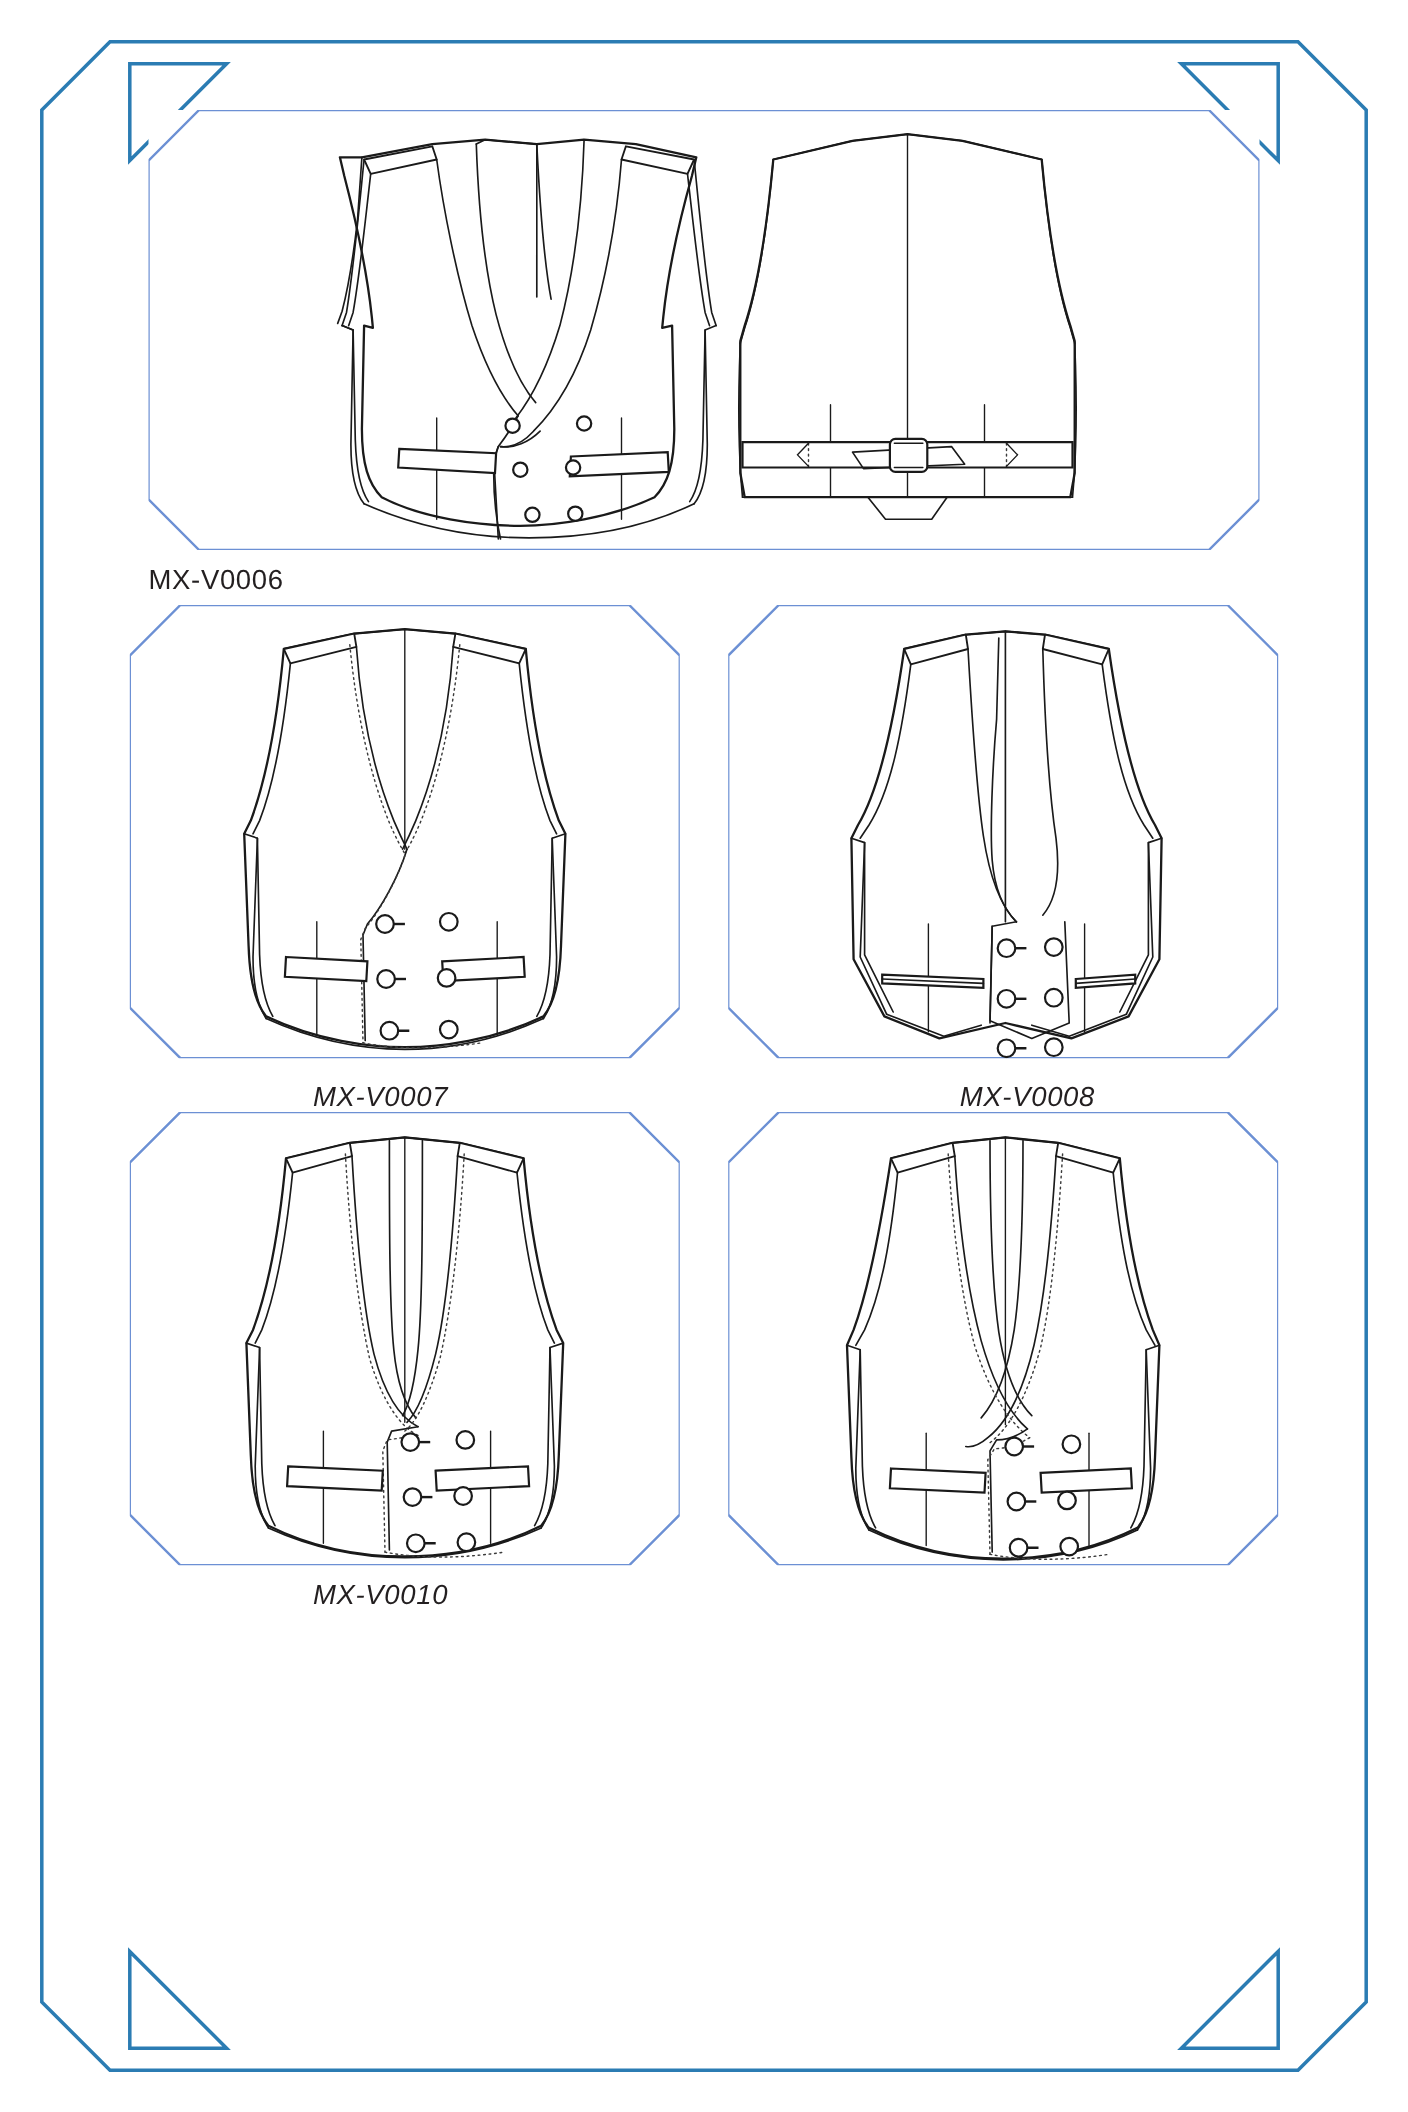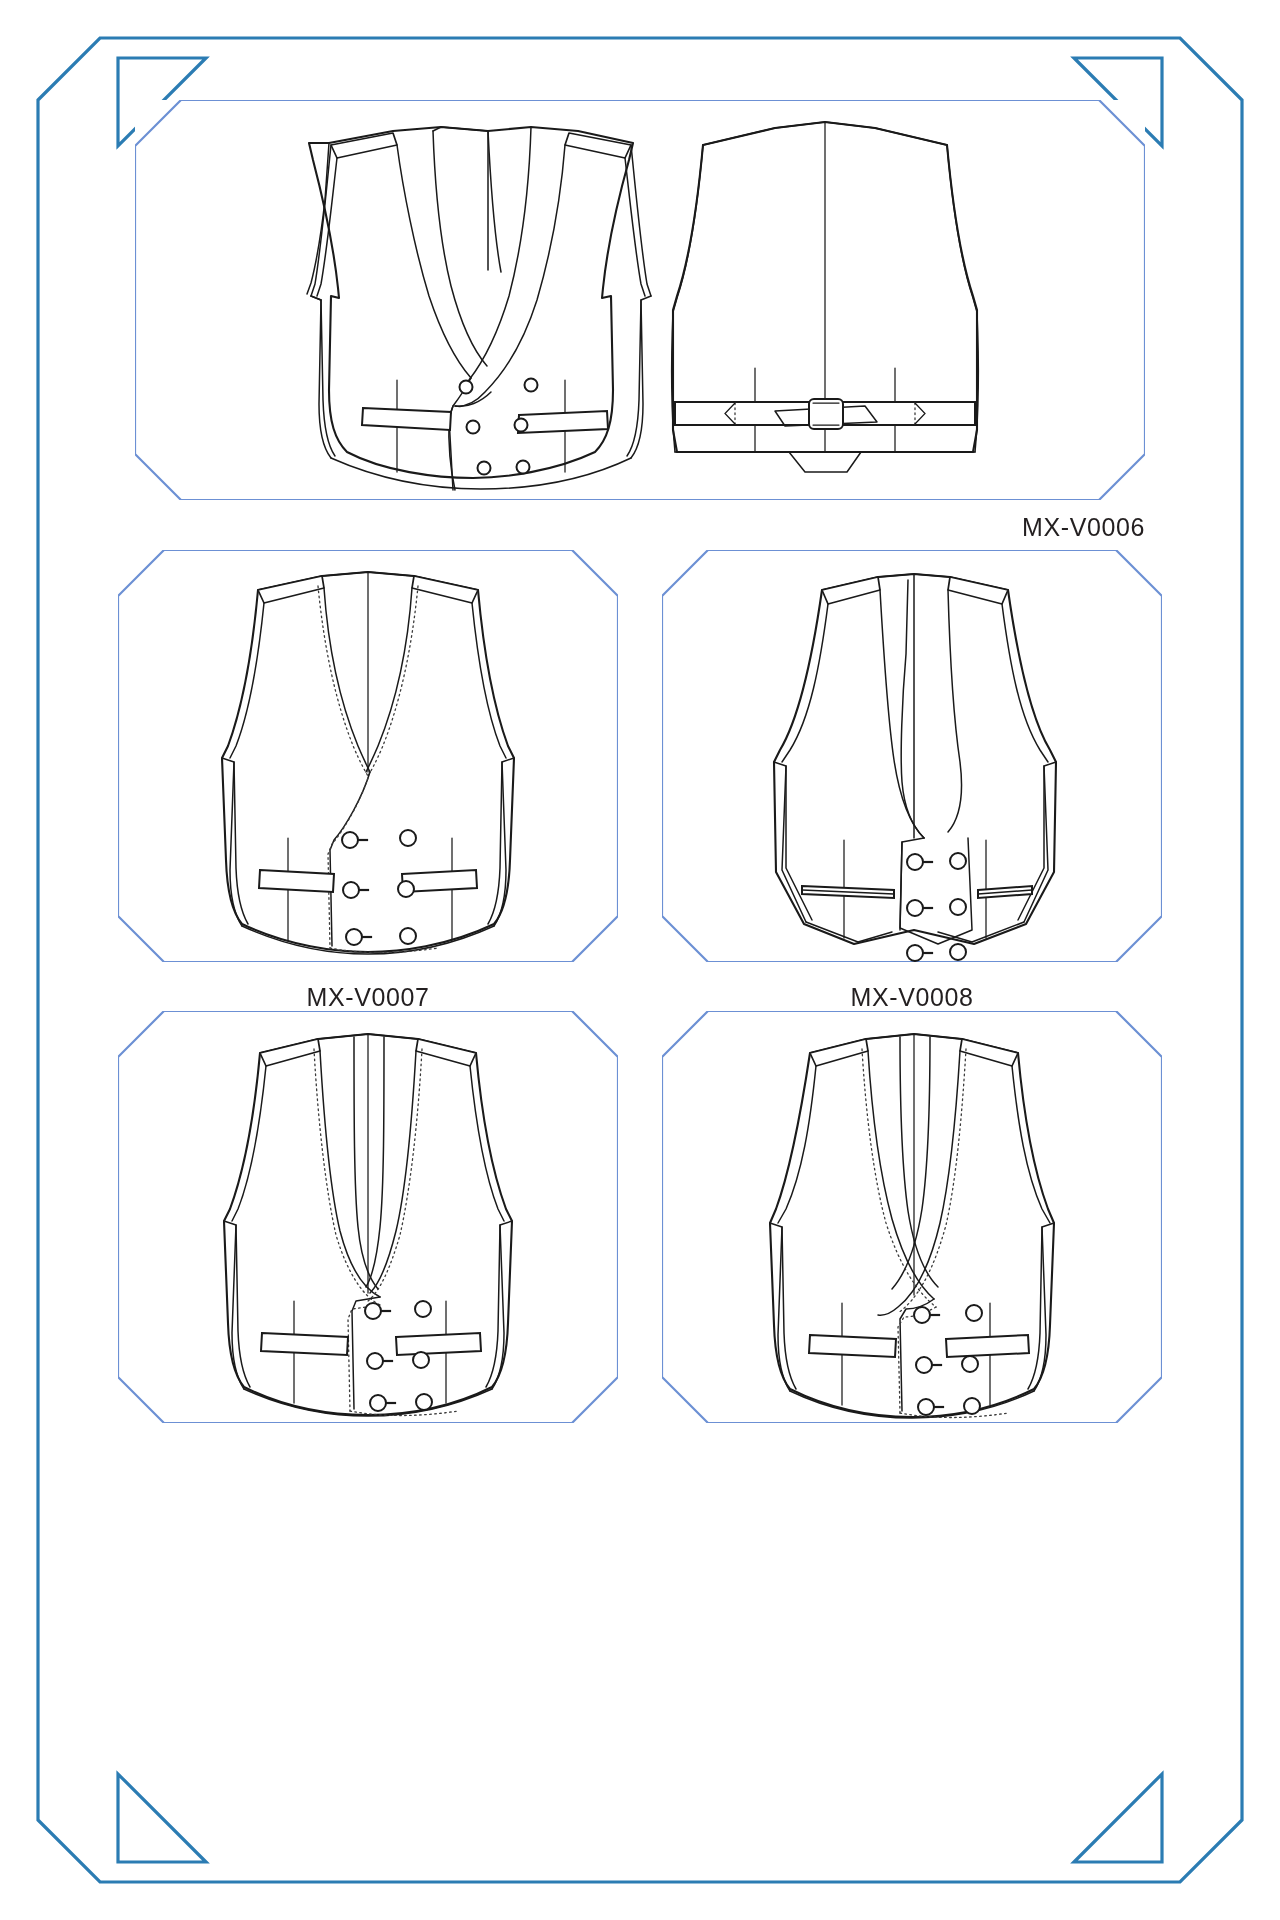--- a/index.html
+++ b/index.html
@@ -48,21 +48,21 @@
     flex-direction: row;
     justify-content: center;
     width: 100%;
   }
   .row-1 { margin-bottom: 8px; }
   .row-2 { margin-bottom: 8px; }
 
   .card {
     display: flex;
     flex-direction: column;
-    align-items: flex-end;
+    align-items: flex-start;
   }
   .card-wide  { width: 1010px; }
   .card-half  { width: 500px; margin: 0 22px; }
 
   .plate {
     position: relative;
     width: 100%;
     background: #ffffff;
   }
   .plate-wide { height: 400px; }
@@ -88,22 +88,23 @@
     letter-spacing: 0.6px;
     color: #231f20;
     font-family: "Liberation Sans", sans-serif;
     text-align: center;
     line-height: 1.1;
     white-space: nowrap;
   }
   .caption-row {
     display: flex;
     flex-direction: row;
-    justify-content: center;
+    justify-content: space-between;
     width: 100%;
+    font-style: italic;
   }
   .caption-cell {
     width: 500px;
     margin: 0 22px;
     text-align: center;
   }
 
   
   .tf-outline {
     fill: #ffffff;
@@ -641,16 +642,19 @@
               <circle class="tf-button" cx="264" cy="396" r="8"></circle>
               <path class="tf-hole" d="M 273 396 L 281 396"></path>
               <circle class="tf-button" cx="310" cy="395" r="8"></circle>
             </g>
           </svg>
         </div>
       </div>
     </div>
 
     <div class="caption-row">
+      <div class="caption-cell">
+        <div class="caption">MX-V0010</div>
+      </div>
     </div>
 
   </div>
 </div>
 
 </body></html>

